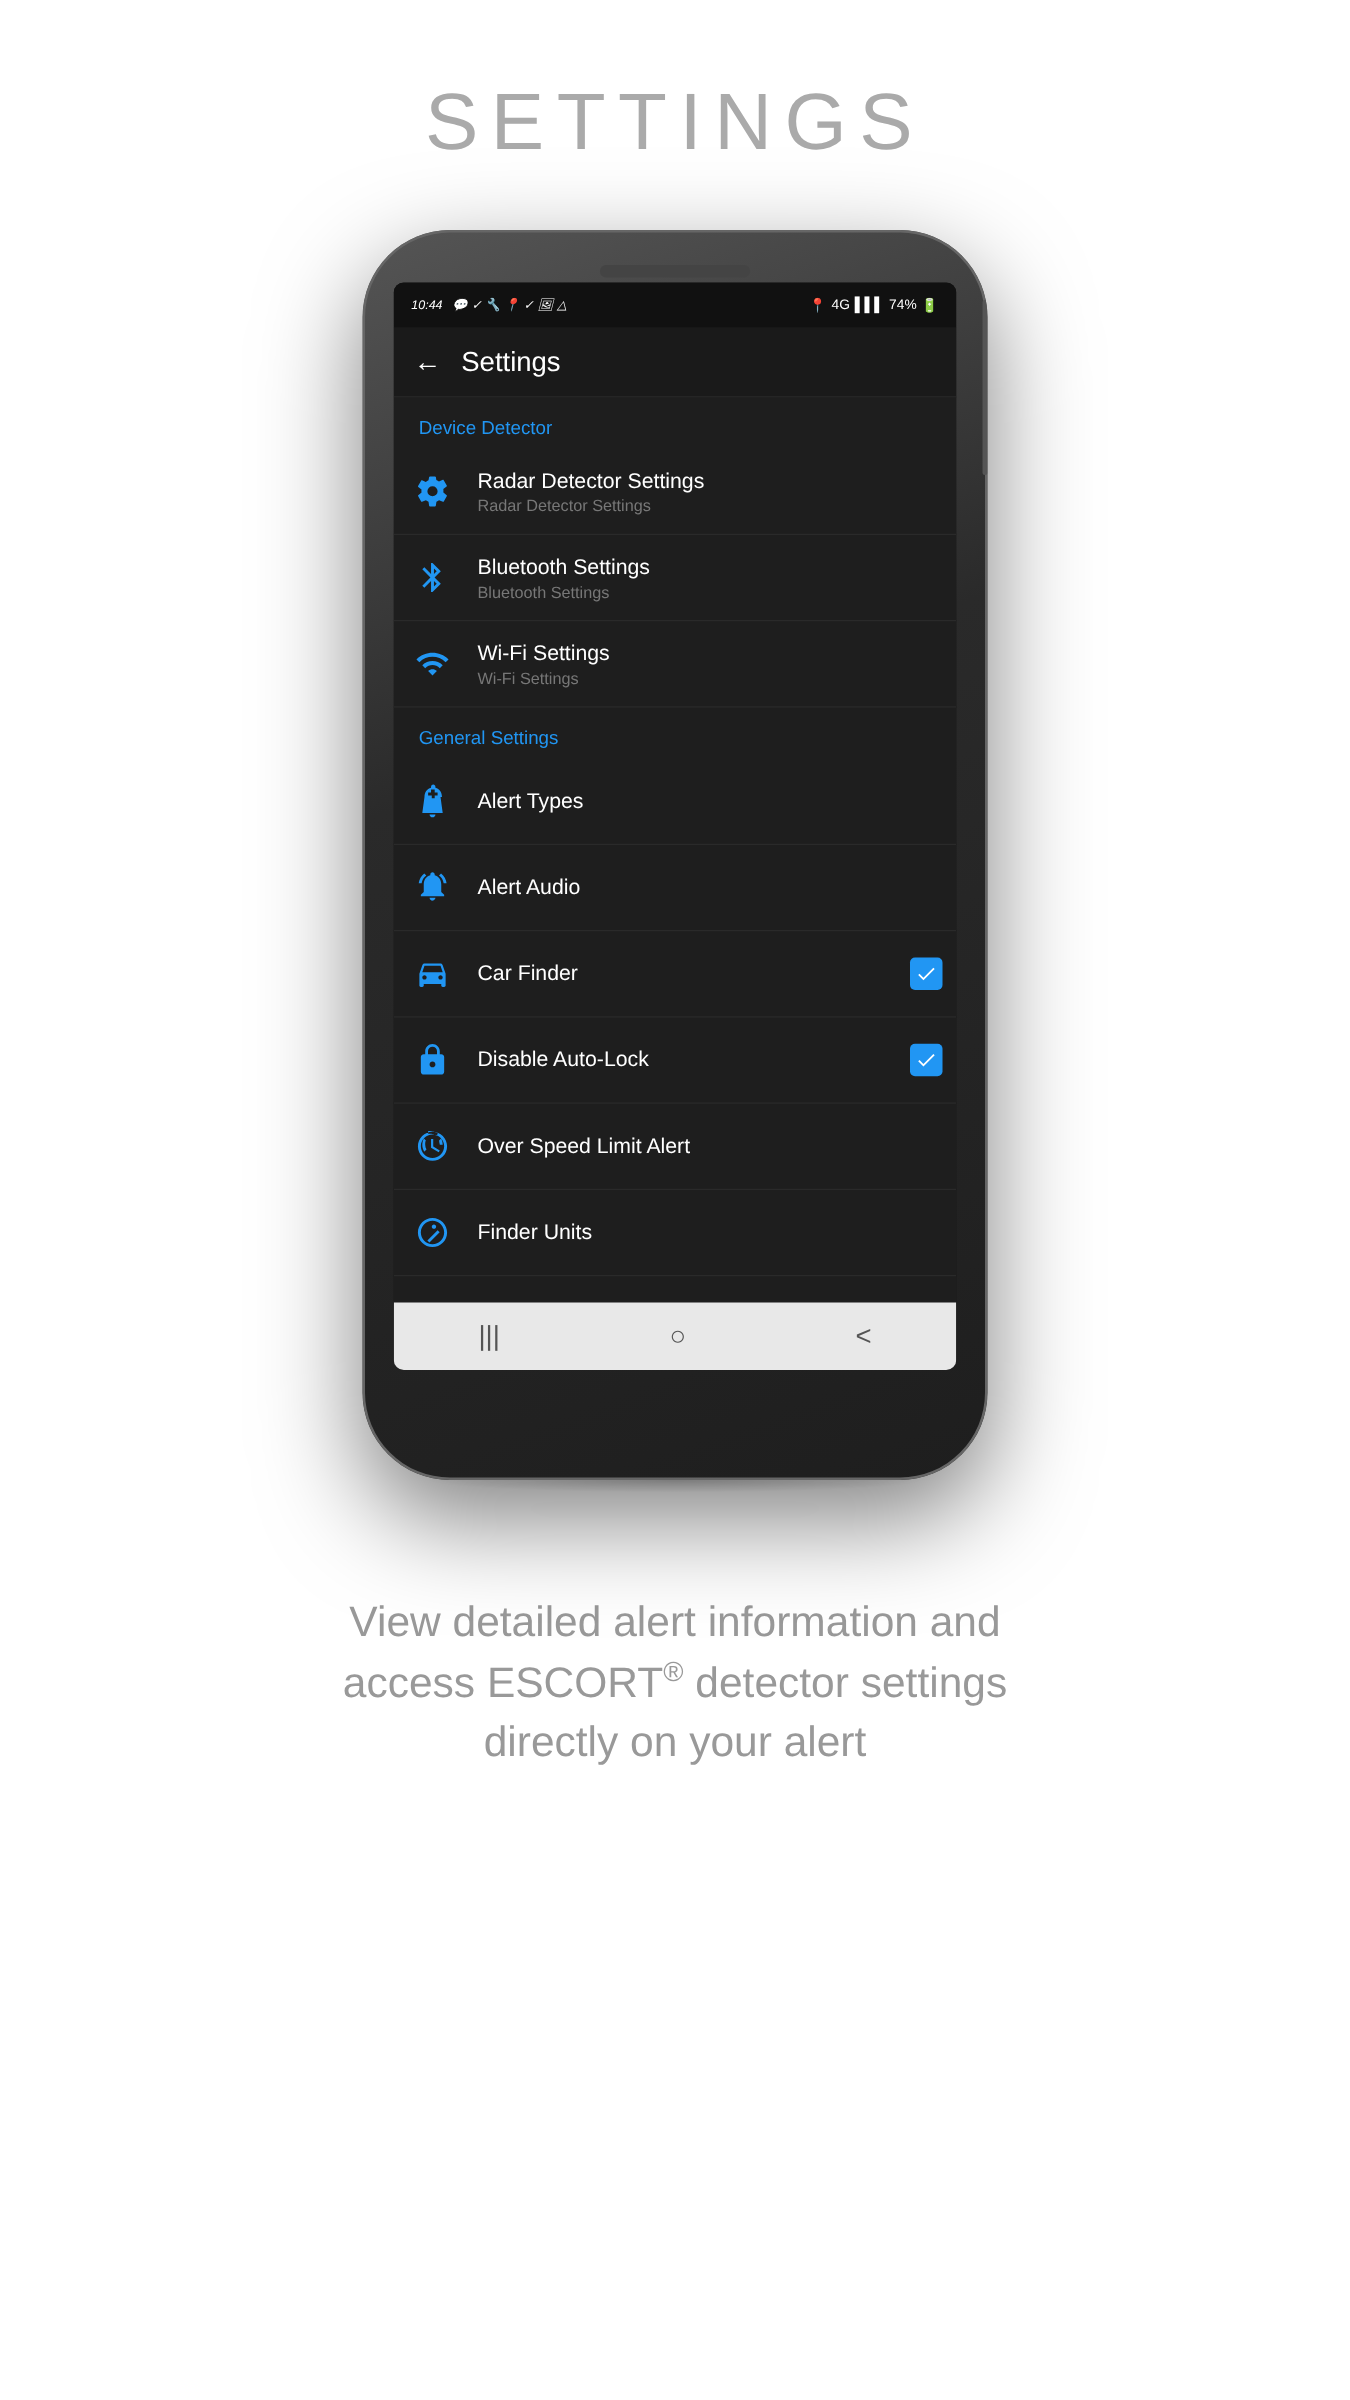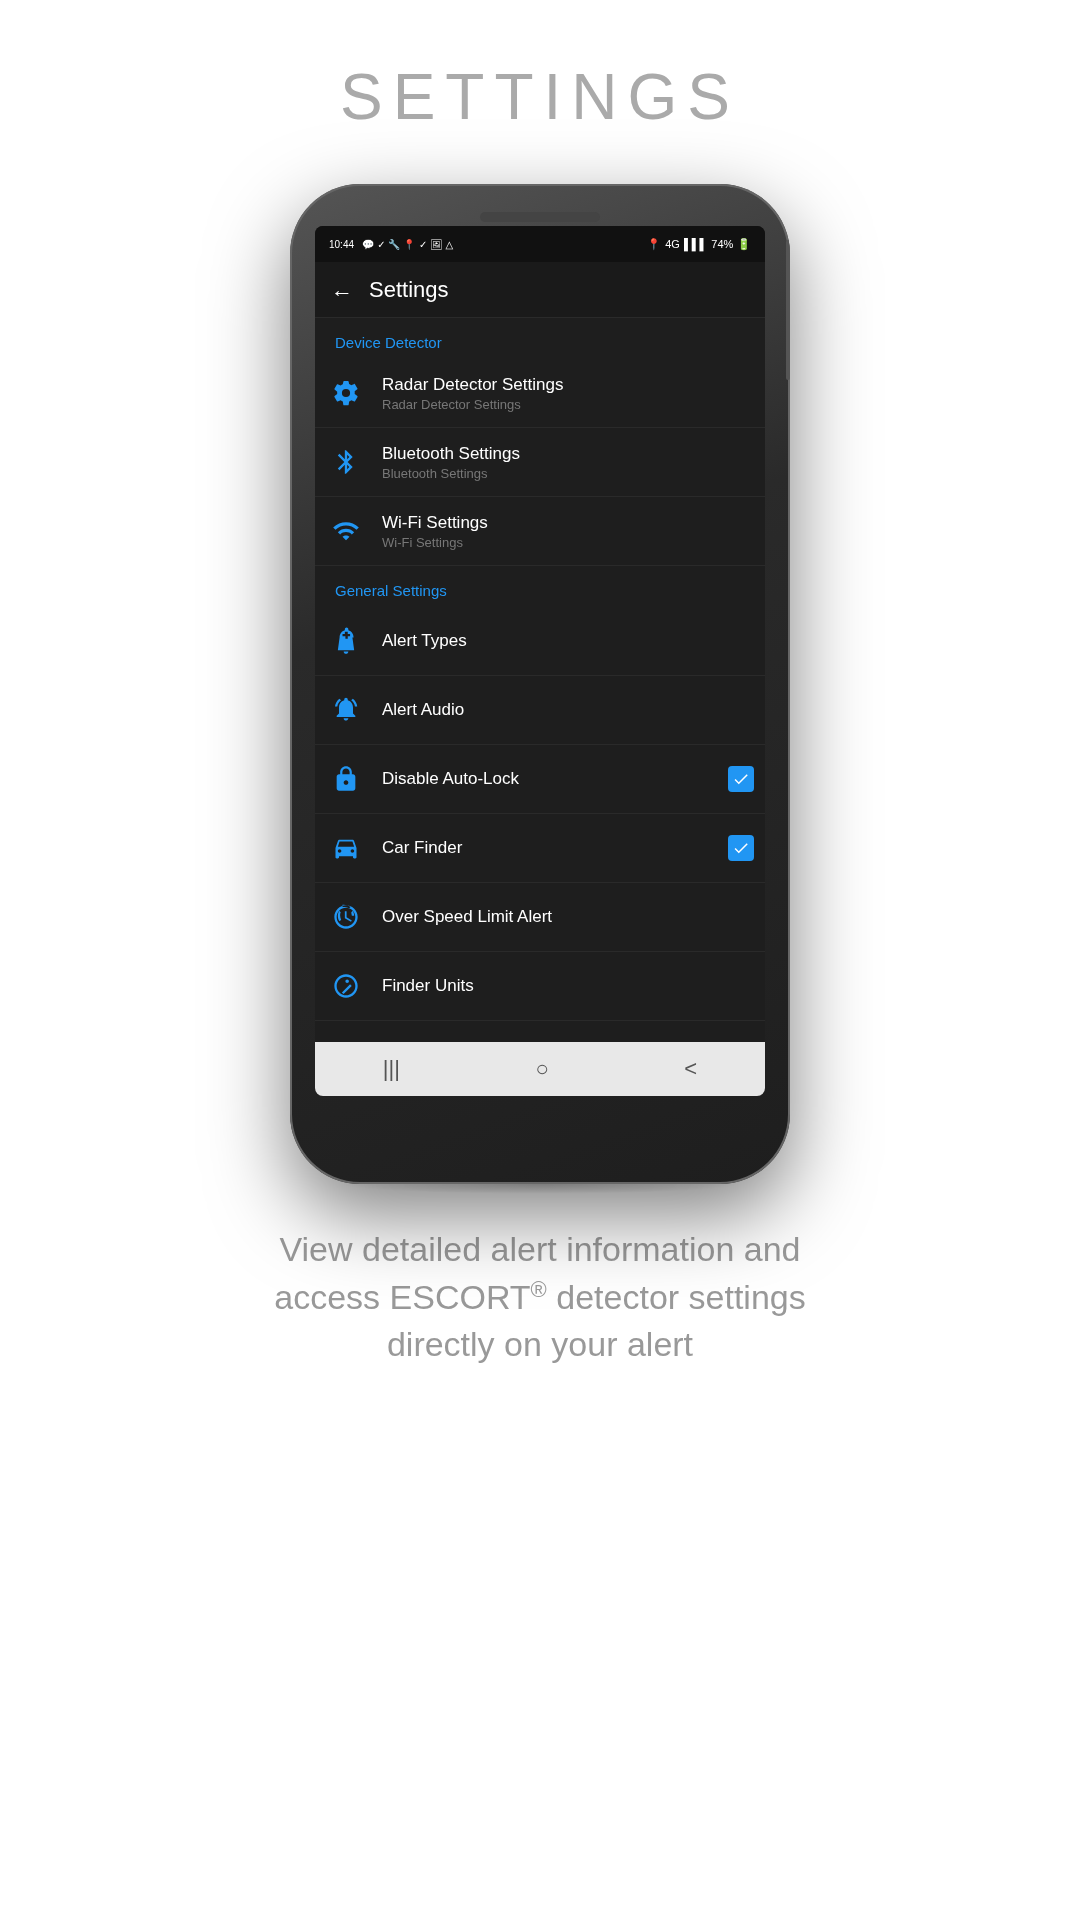--- a/index.html
+++ b/index.html
@@ -87,20 +87,21 @@
 
     .status-left {
       display: flex;
       align-items: center;
       gap: 4px;
     }
 
     .status-left span {
       color: #fff;
       font-size: 10px;
+      font-style: italic;
     }
 
     
     .app-header {
       background: #1a1a1a;
       height: 56px;
       display: flex;
       align-items: center;
       padding: 0 16px;
       gap: 16px;
@@ -228,21 +229,21 @@
 
     .nav-btn {
       color: #555;
       font-size: 22px;
       cursor: pointer;
       padding: 10px 20px;
     }
 
     
     .bottom-text {
-      margin-top: 32px;
+      margin-top: 81px;
       text-align: center;
       max-width: 720px;
       font-size: 34px;
       font-weight: 400;
       color: #999;
       line-height: 1.4;
       padding: 0 40px;
     }
 
     .superscript {
@@ -341,41 +342,41 @@
             </svg>
           </div>
           <div class="item-text">
             <span class="item-title">Alert Audio</span>
           </div>
         </div>
 
         <div class="settings-item">
           <div class="item-icon">
             <svg viewBox="0 0 24 24" xmlns="http://www.w3.org/2000/svg">
+              <path d="M18.92 6.01C18.72 5.42 18.16 5 17.5 5h-11c-.66 0-1.21.42-1.42 1.01L3 12v8c0 .55.45 1 1 1h1c.55 0 1-.45 1-1v-1h12v1c0 .55.45 1 1 1h1c.55 0 1-.45 1-1v-8l-2.08-5.99zM6.5 16c-.83 0-1.5-.67-1.5-1.5S5.67 13 6.5 13s1.5.67 1.5 1.5S7.33 16 6.5 16zm11 0c-.83 0-1.5-.67-1.5-1.5s.67-1.5 1.5-1.5 1.5.67 1.5 1.5-.67 1.5-1.5 1.5zM5 11l1.5-4.5h11L19 11H5z"></path>
+            </svg>
+          </div>
+          <div class="item-text">
+            <span class="item-title">Car Finder</span>
+          </div>
+          <div class="item-checkbox">
+            <svg viewBox="0 0 24 24" xmlns="http://www.w3.org/2000/svg">
+              <path d="M9 16.17L4.83 12l-1.42 1.41L9 19 21 7l-1.41-1.41z"></path>
+            </svg>
+          </div>
+        </div>
+
+        <div class="settings-item">
+          <div class="item-icon">
+            <svg viewBox="0 0 24 24" xmlns="http://www.w3.org/2000/svg">
               <path d="M18 8h-1V6c0-2.76-2.24-5-5-5S7 3.24 7 6v2H6c-1.1 0-2 .9-2 2v10c0 1.1.9 2 2 2h12c1.1 0 2-.9 2-2V10c0-1.1-.9-2-2-2zm-6 9c-1.1 0-2-.9-2-2s.9-2 2-2 2 .9 2 2-.9 2-2 2zm3.1-9H8.9V6c0-1.71 1.39-3.1 3.1-3.1 1.71 0 3.1 1.39 3.1 3.1v2z"></path>
             </svg>
           </div>
           <div class="item-text">
             <span class="item-title">Disable Auto-Lock</span>
-          </div>
-          <div class="item-checkbox">
-            <svg viewBox="0 0 24 24" xmlns="http://www.w3.org/2000/svg">
-              <path d="M9 16.17L4.83 12l-1.42 1.41L9 19 21 7l-1.41-1.41z"></path>
-            </svg>
-          </div>
-        </div>
-
-        <div class="settings-item">
-          <div class="item-icon">
-            <svg viewBox="0 0 24 24" xmlns="http://www.w3.org/2000/svg">
-              <path d="M18.92 6.01C18.72 5.42 18.16 5 17.5 5h-11c-.66 0-1.21.42-1.42 1.01L3 12v8c0 .55.45 1 1 1h1c.55 0 1-.45 1-1v-1h12v1c0 .55.45 1 1 1h1c.55 0 1-.45 1-1v-8l-2.08-5.99zM6.5 16c-.83 0-1.5-.67-1.5-1.5S5.67 13 6.5 13s1.5.67 1.5 1.5S7.33 16 6.5 16zm11 0c-.83 0-1.5-.67-1.5-1.5s.67-1.5 1.5-1.5 1.5.67 1.5 1.5-.67 1.5-1.5 1.5zM5 11l1.5-4.5h11L19 11H5z"></path>
-            </svg>
-          </div>
-          <div class="item-text">
-            <span class="item-title">Car Finder</span>
           </div>
           <div class="item-checkbox">
             <svg viewBox="0 0 24 24" xmlns="http://www.w3.org/2000/svg">
               <path d="M9 16.17L4.83 12l-1.42 1.41L9 19 21 7l-1.41-1.41z"></path>
             </svg>
           </div>
         </div>
 
         <div class="settings-item">
           <div class="item-icon">

